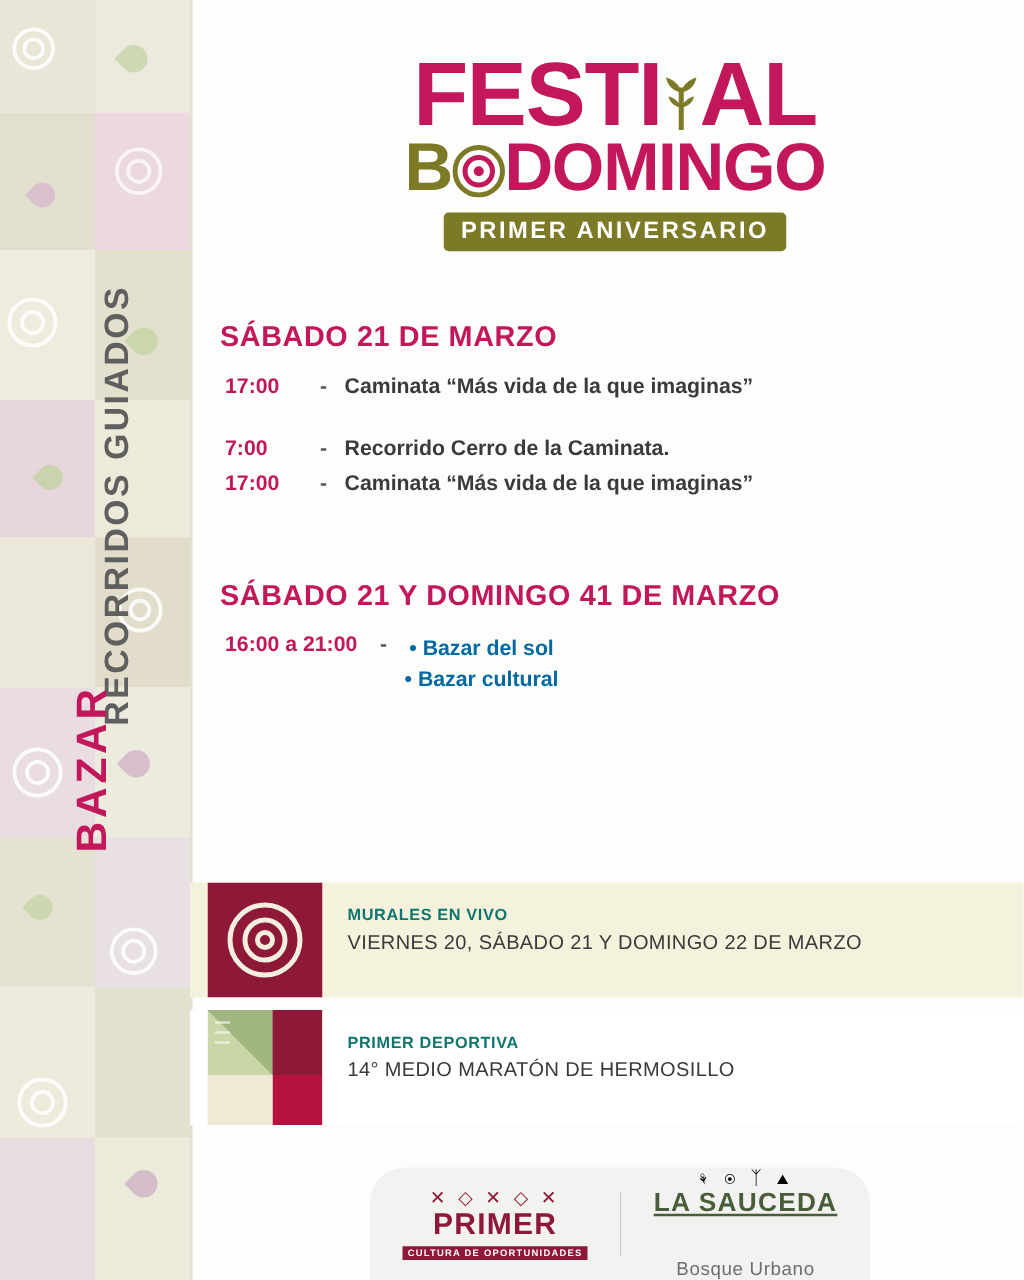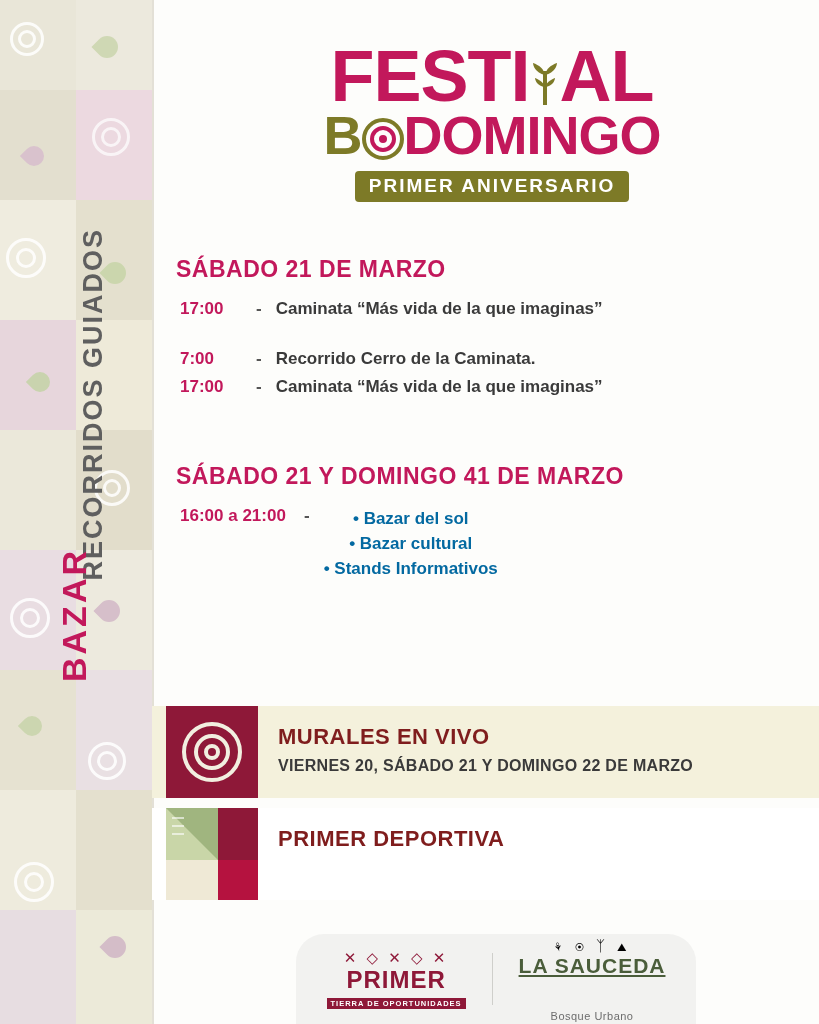--- a/index.html
+++ b/index.html
@@ -134,22 +134,22 @@
     height: 92px;
   }
   .hl1 { top: 706px; background: #f4f1dc; }
   .hl2 { top: 808px; background: #ffffff; }
   .hl .thumb {
     position: absolute; left: 14px; top: 0;
     width: 92px; height: 92px;
     overflow: hidden;
   }
   .hl .txtwrap { position: absolute; left: 126px; top: 18px; }
-  .hl .t1 { font-size: 22px; font-weight: bold; color: #7f1d1d; letter-spacing: 0.5px; }
-  .hl .t2 { font-size: 16px; font-weight: bold; color: #3a3a3a; margin-top: 7px; letter-spacing: 0.3px; }
+  .hl .t1 { font-size: 13px; font-weight: bold; color: #0f766e; letter-spacing: 0.5px; }
+  .hl .t2 { font-size: 16px; font-weight: normal; color: #3a3a3a; margin-top: 7px; letter-spacing: 0.3px; }
 
   
   .thumb-spiral { width: 92px; height: 92px; background: #8e1838; position: relative; }
   .thumb-spiral .s { position: absolute; border: 4px solid #f2efe0; border-radius: 50%; }
   
   .thumb-geo { width: 92px; height: 92px; position: relative; background: #f2efe0; }
 
   
   .footer {
     position: absolute;
@@ -160,21 +160,21 @@
     display: flex; align-items: center; justify-content: center; gap: 26px;
   }
   .sonora { text-align: center; }
   .sonora .marks { font-size: 15px; color: #8e1838; letter-spacing: 3px; }
   .sonora .name { font-size: 24px; font-weight: bold; color: #8e1838; letter-spacing: 1px; line-height: 25px; }
   .sonora .tag { font-size: 7.5px; font-weight: bold; color: #ffffff; background: #8e1838; letter-spacing: 1px; padding: 1px 4px; display: inline-block; }
   .vdiv { width: 1px; height: 52px; background: #cfcfcb; }
   .sauceda { text-align: center; }
   .sauceda .icons { font-size: 15px; letter-spacing: 4px; }
   .sauceda .name { font-size: 21px; font-weight: bold; color: #4a5d3a; letter-spacing: 1px; line-height: 24px; text-decoration: underline; }
-  .sauceda .sub { font-size: 11px; color: #6d6d6d; letter-spacing: 0.5px; margin-top: 32px; }
+  .sauceda .sub { font-size: 15px; color: #6d6d6d; letter-spacing: 0.5px; margin-top: 32px; }
 </style>
 </head>
 <body>
 
 <div class="poster">
 
   <div class="pattern-band">
     <div class="tile" style="left:0;top:0;background:#e9e6d8;width:76px;height:90px;"></div>
     <div class="tile" style="left:76px;top:0;background:#ece9dd;width:76px;height:90px;"></div>
     <div class="tile" style="left:0;top:90px;background:#e3dfcf;width:76px;height:110px;"></div>
@@ -271,21 +271,20 @@
     <div class="gap-b"></div>
 
     <div>
       <div class="sec-head magenta">SÁBADO 21 Y DOMINGO 41 DE MARZO</div>
       <div class="row">
         <div class="time wide">16:00 a 21:00</div>
         <div class="dash">-</div>
         <div class="bullets">
           <div>Bazar del sol</div>
           <div>Bazar cultural</div>
-          <div>Stands Informativos</div>
         </div>
       </div>
     </div>
 
   </div>
 
   <div class="hl hl1">
     <div class="thumb">
       <div class="thumb-spiral">
         <div class="s" style="left:16px;top:16px;width:60px;height:60px;"></div>
@@ -308,28 +307,29 @@
           <path d="M0 0 L52 0 L52 52 Z" fill="#7d9b5c" opacity="0.55"></path>
           <rect x="52" y="0" width="40" height="52" fill="#8e1838"></rect>
           <rect x="52" y="52" width="40" height="40" fill="#b5123f"></rect>
           <path d="M0 52 L52 52 L52 92 L0 92 Z" fill="#efe9d6"></path>
           <path d="M6 10 L18 10 M6 18 L18 18 M6 26 L18 26" stroke="#ffffff" stroke-width="2" opacity="0.6"></path>
         </svg>
       </div>
     </div>
     <div class="txtwrap">
       <div class="t1">PRIMER DEPORTIVA</div>
+      <div class="t2">14° MEDIO MARATÓN DE HERMOSILLO</div>
     </div>
   </div>
 
   <div class="footer">
     <div class="sonora">
       <div class="marks">✕ ◇ ✕ ◇ ✕</div>
       <div class="name">PRIMER</div>
-      <div class="tag">TIERRA DE OPORTUNIDADES</div>
+      <div class="tag">CULTURA DE OPORTUNIDADES</div>
     </div>
     <div class="vdiv"></div>
     <div class="sauceda">
       <div class="icons">⚘ ◉ ᛉ ⛰</div>
       <div class="name">LA SAUCEDA</div>
       <div class="sub">Bosque Urbano</div>
     </div>
   </div>
 
 </div>

